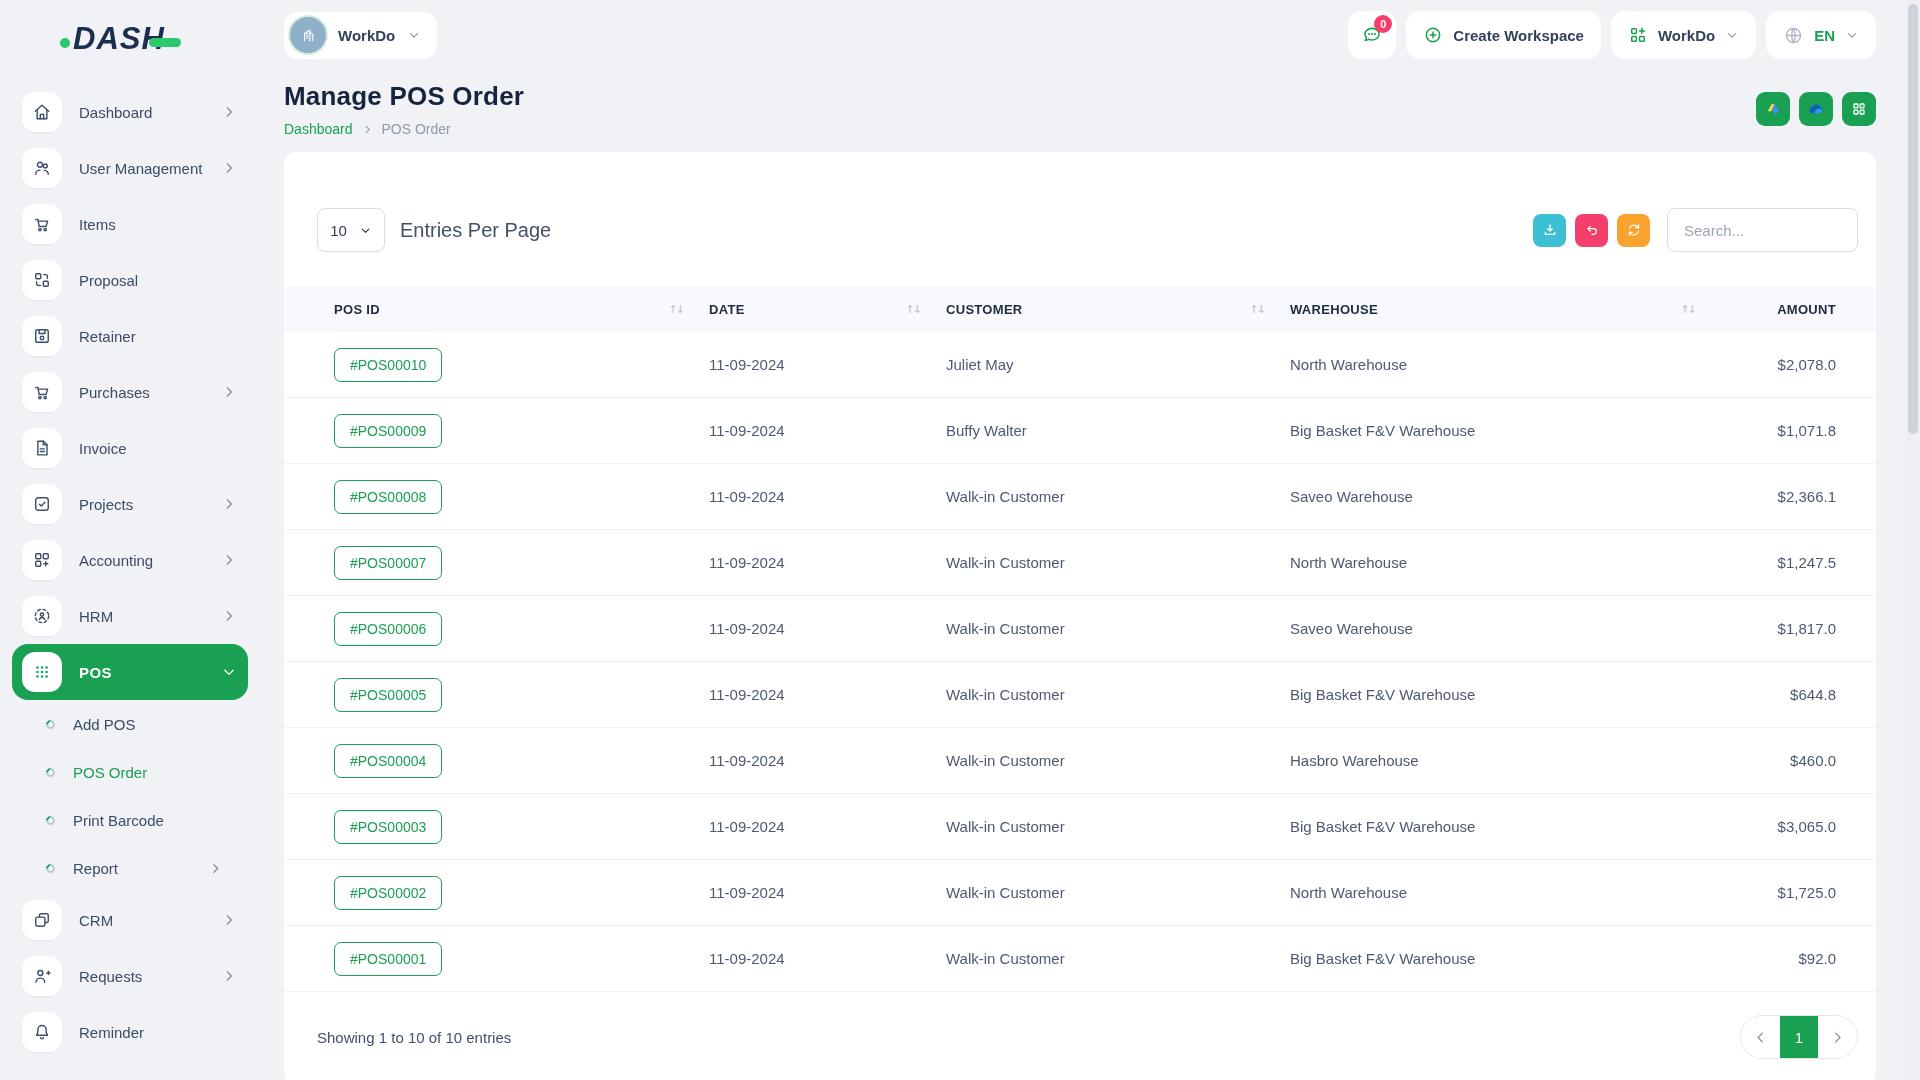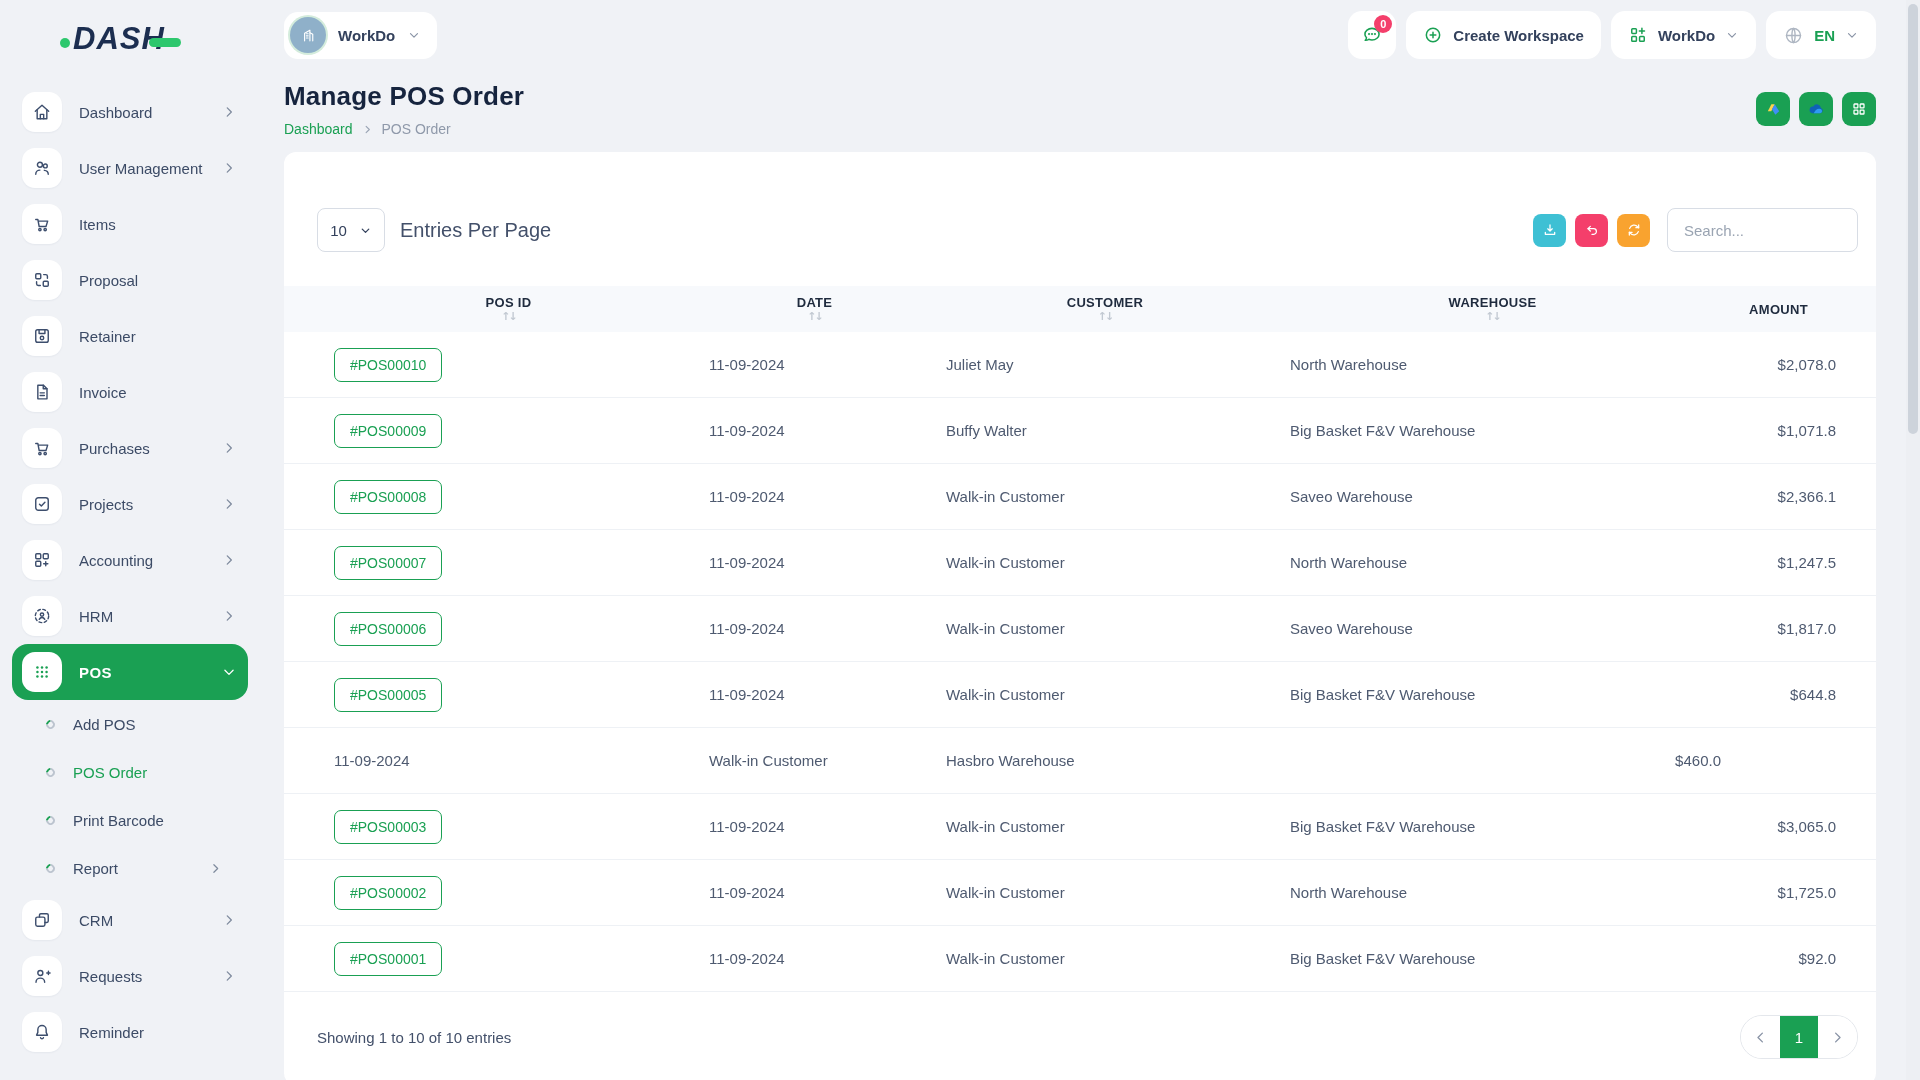--- a/index.html
+++ b/index.html
@@ -70,21 +70,21 @@
   .btn-export { background:#3ec0d4; }
   .btn-reset { background:#f43f6b; }
   .btn-reload { background:#f9a32f; }
   .search { width:191px; height:44px; border:1px solid #d8dde5; border-radius:8px; padding:0 16px; font-size:15px; color:#33415c; margin-left:17px; outline:none; font-family:inherit; background:#fff; }
   .search::placeholder { color:#9aa4b2; }
 
   
   .table { margin-top:34px; }
   .t-head,.t-row { display:grid; grid-template-columns:375px 237px 344px 1fr 115px; padding:0 40px 0 50px; align-items:center; }
   .t-head { height:46px; background:#f7f9fc; }
-  .th { display:flex; align-items:center; justify-content:space-between; padding-right:26px; font-size:13px; font-weight:700; color:#1f2b3e; letter-spacing:.3px; cursor:pointer;flex-direction:column; }
+  .th { display:flex; align-items:center; justify-content:space-between; padding-right:26px; font-size:13px; font-weight:700; color:#1f2b3e; letter-spacing:.3px; cursor:pointer; }
   .th.no-sort { justify-content:flex-end; padding-right:0; }
   .sort { font-family:"DejaVu Sans",sans-serif; color:#c2c9d2; font-size:11px; letter-spacing:-2px; }
   .t-row { height:66px; border-bottom:1px solid #eef1f5; font-size:15px; color:#4e5a70; }
   .pos-badge { display:inline-block; border:1px solid #1aa053; color:#1aa053; background:#fff; border-radius:7px; padding:8px 15px; font-size:14px; cursor:pointer; }
   .td-amount { text-align:right; }
 
   
   .card-footer { display:flex; align-items:center; padding:23px 18px 0 33px; }
   .summary { font-size:15px; color:#43506a; }
   .pagination { margin-left:auto; display:flex; height:44px; border:1px solid #e4e7ec; border-radius:23px; overflow:hidden; background:#fff; }
@@ -169,42 +169,42 @@
             <path d="M8.5 4.5V9h7V4.5"></path>
             <circle cx="12" cy="14.3" r="2.1"></circle>
           </svg>
         </span>
       <span class="s-label">Retainer</span>
     </div>
 
     <div class="s-item">
       <span class="s-icon">
           <svg width="20" height="20" viewBox="0 0 24 24" fill="none" stroke="currentColor" stroke-width="1.7" stroke-linecap="round" stroke-linejoin="round">
+            <path d="M4.5 6.5H7l1.6 8.5h8.2l2-6.5H8"></path>
+            <circle cx="9.5" cy="18.6" r="1.4"></circle>
+            <circle cx="15.8" cy="18.6" r="1.4"></circle>
+          </svg>
+        </span>
+      <span class="s-label">Purchases</span>
+      <span class="s-chevron">
+          <svg width="14" height="14" viewBox="0 0 24 24" fill="none" stroke="currentColor" stroke-width="2.2" stroke-linecap="round" stroke-linejoin="round">
+            <path d="M9 5l7 7-7 7"></path>
+          </svg>
+        </span>
+    </div>
+
+    <div class="s-item">
+      <span class="s-icon">
+          <svg width="20" height="20" viewBox="0 0 24 24" fill="none" stroke="currentColor" stroke-width="1.7" stroke-linecap="round" stroke-linejoin="round">
             <path d="M7 3.8h6.8L18 8v12.2H7z"></path>
             <path d="M13.5 3.8V8H18"></path>
             <path d="M9.8 13h5M9.8 16.2h5"></path>
           </svg>
         </span>
       <span class="s-label">Invoice</span>
-    </div>
-
-    <div class="s-item">
-      <span class="s-icon">
-          <svg width="20" height="20" viewBox="0 0 24 24" fill="none" stroke="currentColor" stroke-width="1.7" stroke-linecap="round" stroke-linejoin="round">
-            <path d="M4.5 6.5H7l1.6 8.5h8.2l2-6.5H8"></path>
-            <circle cx="9.5" cy="18.6" r="1.4"></circle>
-            <circle cx="15.8" cy="18.6" r="1.4"></circle>
-          </svg>
-        </span>
-      <span class="s-label">Purchases</span>
-      <span class="s-chevron">
-          <svg width="14" height="14" viewBox="0 0 24 24" fill="none" stroke="currentColor" stroke-width="2.2" stroke-linecap="round" stroke-linejoin="round">
-            <path d="M9 5l7 7-7 7"></path>
-          </svg>
-        </span>
     </div>
 
     <div class="s-item">
       <span class="s-icon">
           <svg width="20" height="20" viewBox="0 0 24 24" fill="none" stroke="currentColor" stroke-width="1.7" stroke-linecap="round" stroke-linejoin="round">
             <rect x="4.5" y="4.5" width="15" height="15" rx="3"></rect>
             <path d="M9 12.3l2.2 2.2 4.3-4.6"></path>
           </svg>
         </span>
       <span class="s-label">Projects</span>
@@ -566,20 +566,21 @@
 
           <div class="t-row">
             <div class="td"><span class="pos-badge">#POS00005</span></div>
             <div class="td">11-09-2024</div>
             <div class="td">Walk-in Customer</div>
             <div class="td">Big Basket F&amp;V Warehouse</div>
             <div class="td td-amount">$644.8</div>
           </div>
 
           <div class="t-row">
+            <div class="td"><span class="pos-badge">#POS00004</span></div>
             <div class="td">11-09-2024</div>
             <div class="td">Walk-in Customer</div>
             <div class="td">Hasbro Warehouse</div>
             <div class="td td-amount">$460.0</div>
           </div>
 
           <div class="t-row">
             <div class="td"><span class="pos-badge">#POS00003</span></div>
             <div class="td">11-09-2024</div>
             <div class="td">Walk-in Customer</div>

